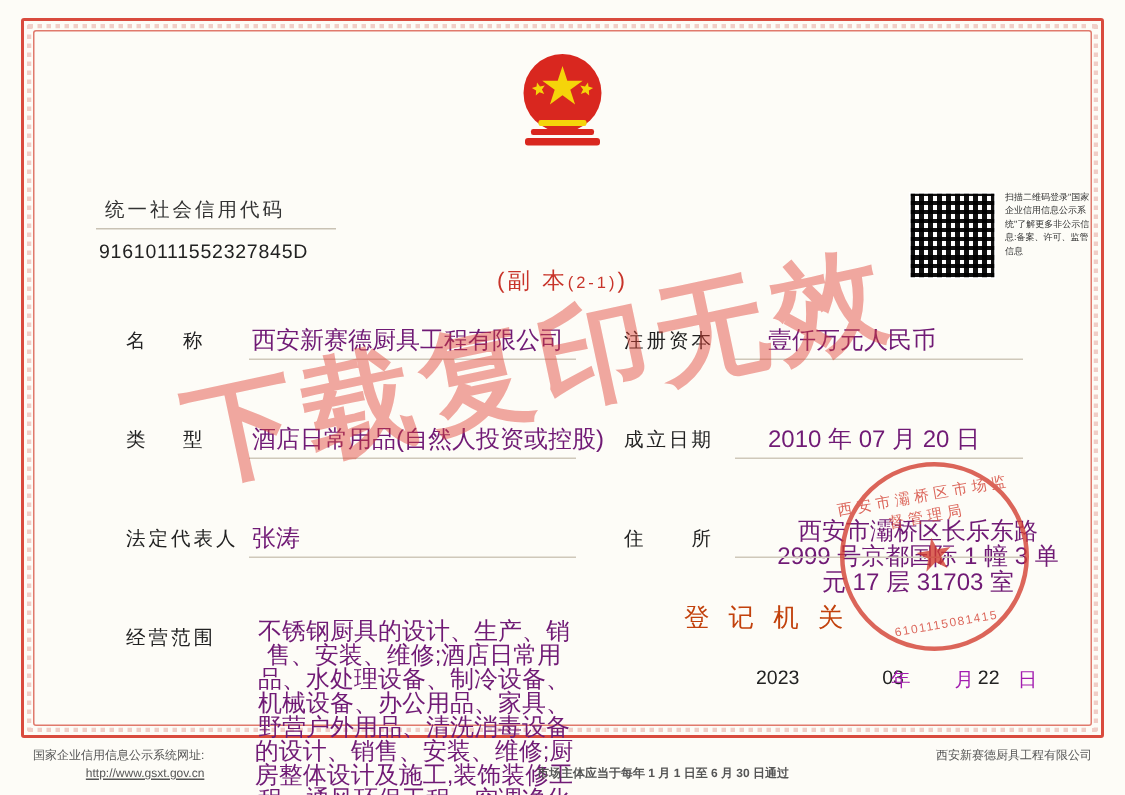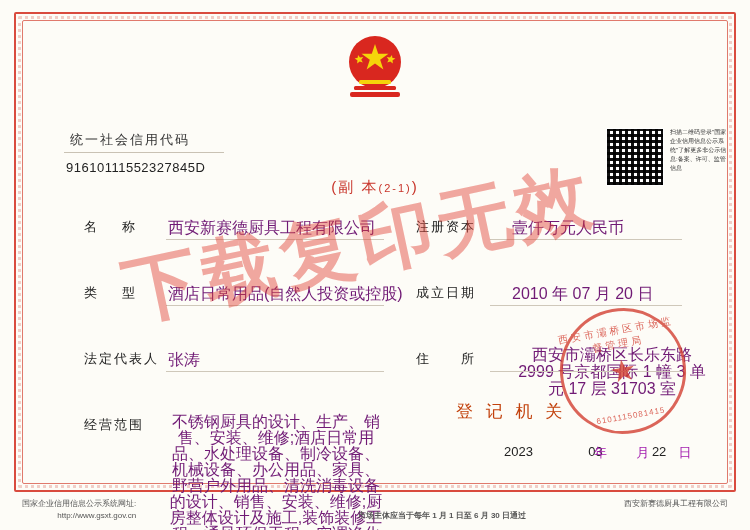--- a/index.html
+++ b/index.html
@@ -336,21 +336,21 @@
     <span>日</span>
   </div>
 
   <div class="watermark">
     <span>下载复印无效</span>
   </div>
 
   <div class="footer">
     <div class="f-left">
       <div>国家企业信用信息公示系统网址:</div>
-      <div style="">http://www.gsxt.gov.cn</div>
+      <div style="text-decoration:underline">http://www.gsxt.gov.cn</div>
     </div>
     <div class="f-center">
       <div>市场主体应当于每年 1 月 1 日至 6 月 30 日通过</div>
     </div>
     <div class="f-right">西安新赛德厨具工程有限公司</div>
   </div>
 
 </div>
 
 </body></html>

